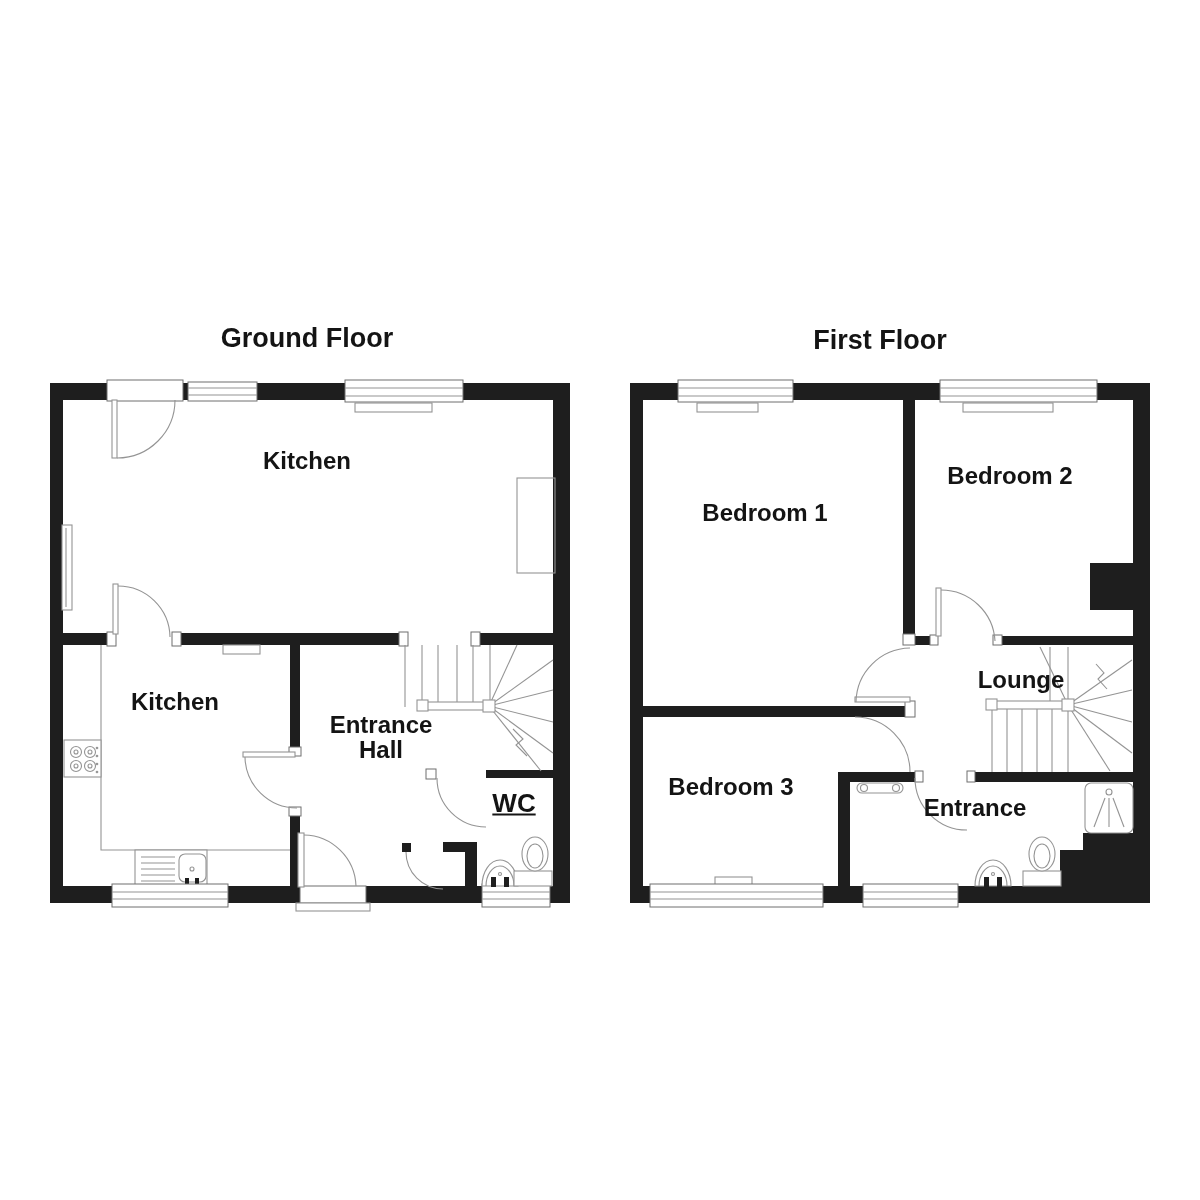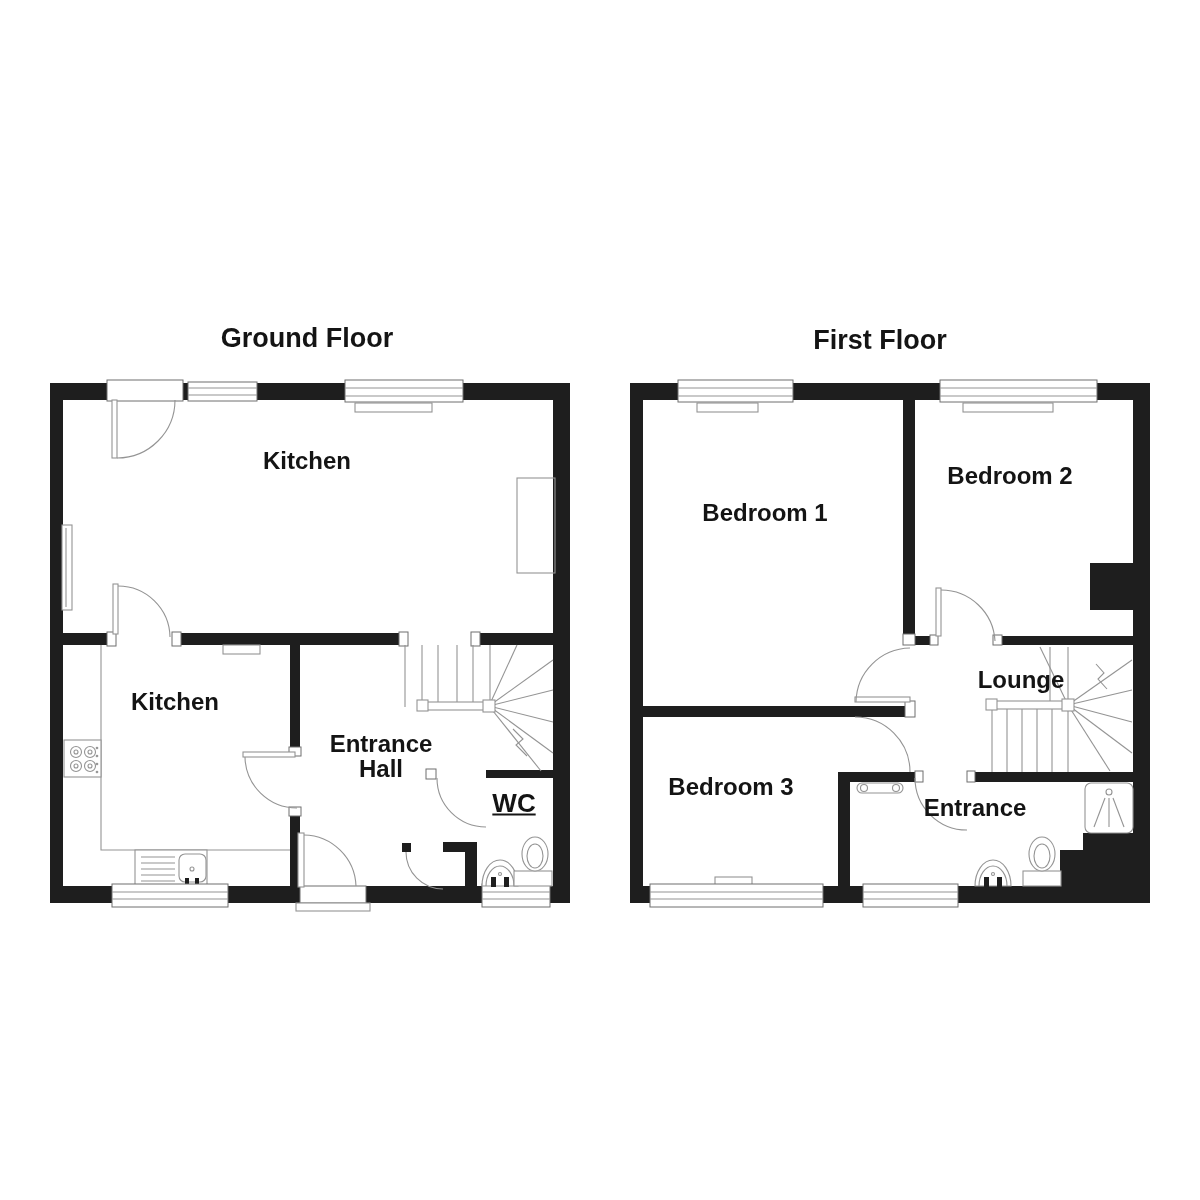--- a/index.html
+++ b/index.html
@@ -300,21 +300,21 @@
       <ellipse class="ln" cx="1042" cy="856" rx="8" ry="12"></ellipse>
     </g>
   </g>
 </svg>
 
   <div class="lbl title" style="left:307px;top:338px;">Ground Floor</div>
   <div class="lbl title" style="left:880px;top:340px;">First Floor</div>
 
   <div class="lbl" style="left:307px;top:461px;">Kitchen</div>
   <div class="lbl" style="left:175px;top:702px;text-align:right;">Kitchen</div>
-  <div class="lbl wrap" style="left:381px;top:737px;margin-top:19px;">Entrance Hall</div>
+  <div class="lbl wrap" style="left:381px;top:737px;">Entrance Hall</div>
   <div class="lbl wc" style="left:514px;top:803px;text-decoration:underline;">WC</div>
 
   <div class="lbl" style="left:765px;top:503px;margin-top:10px;">Bedroom 1</div>
   <div class="lbl" style="left:1010px;top:476px;">Bedroom 2</div>
   <div class="lbl" style="left:731px;top:787px;">Bedroom 3</div>
   <div class="lbl" style="left:1021px;top:680px;">Lounge</div>
   <div class="lbl" style="left:975px;top:808px;">Entrance</div>
 
 </div>
 

